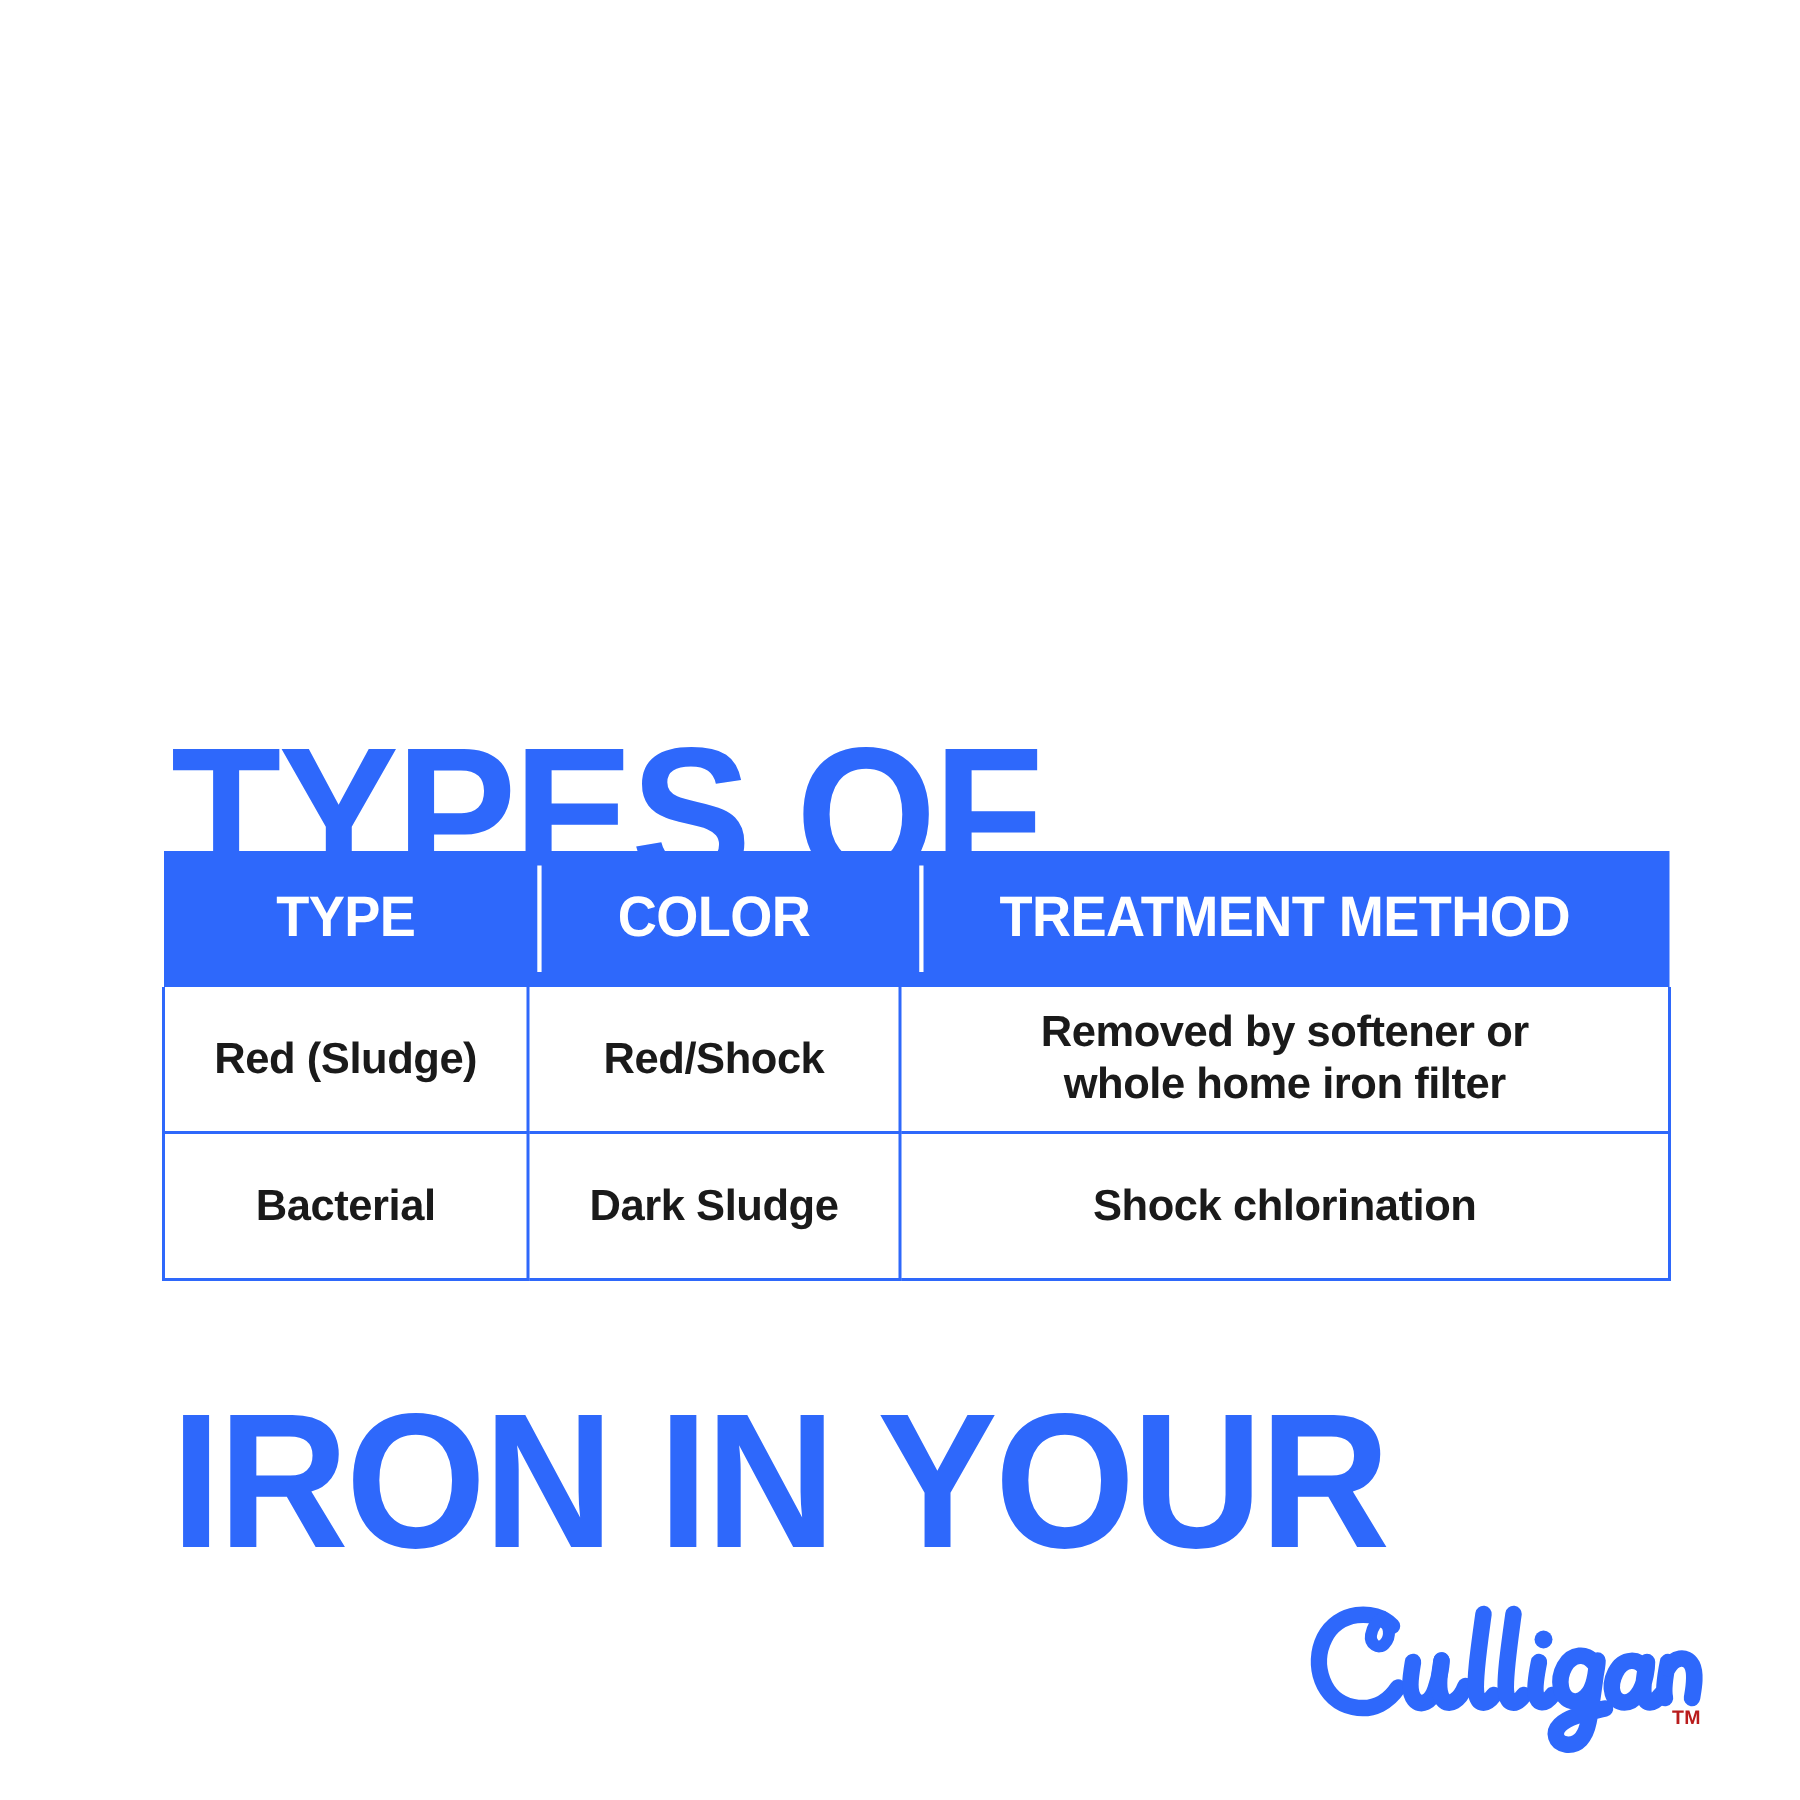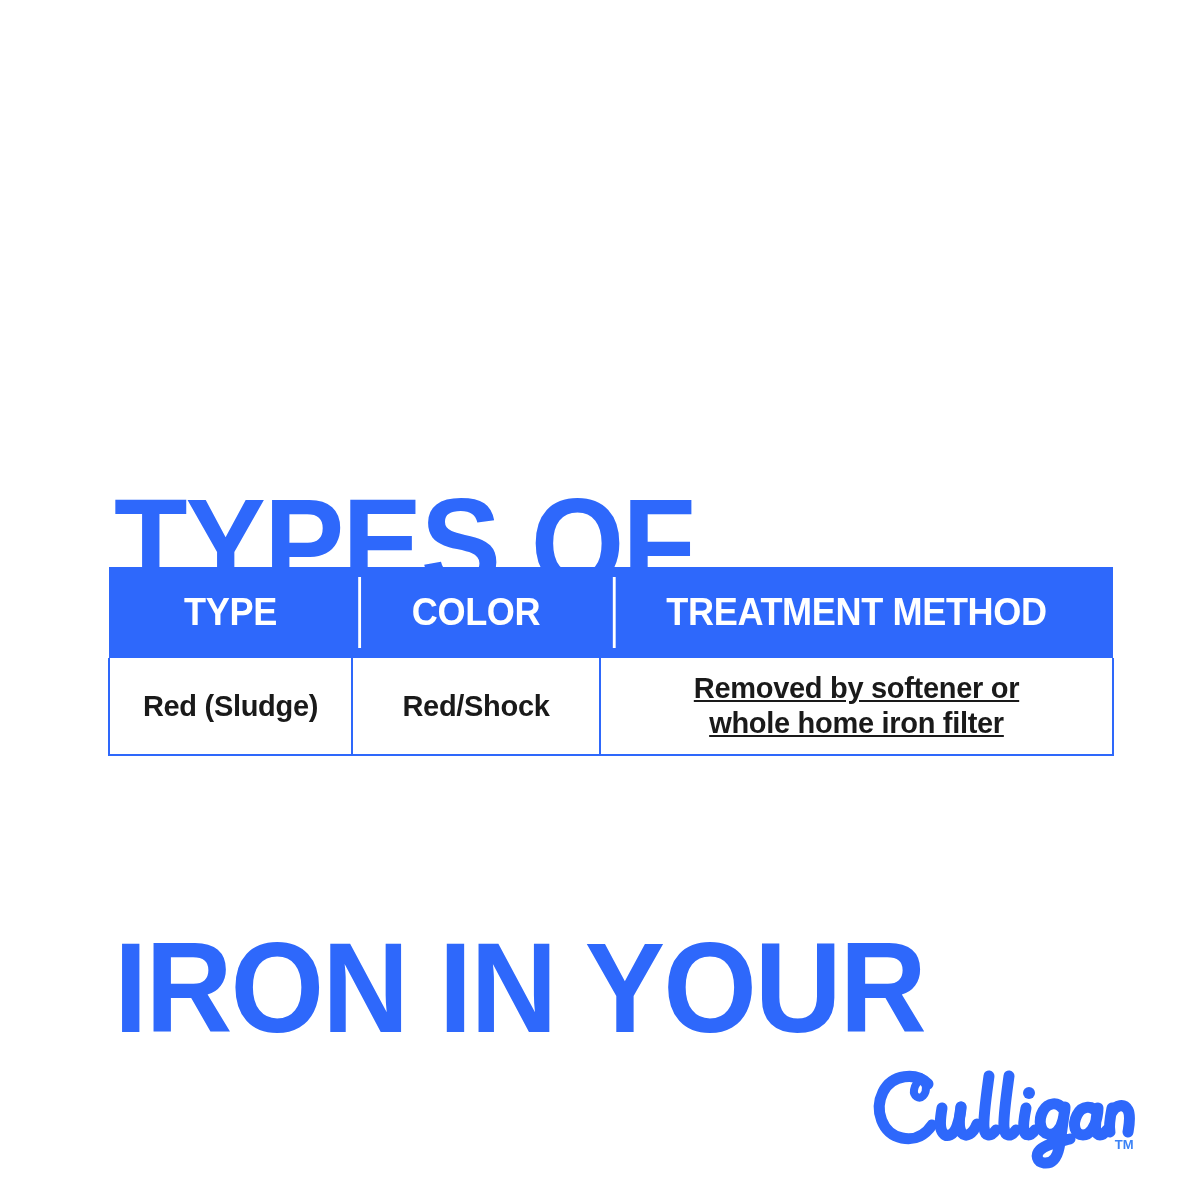--- a/index.html
+++ b/index.html
@@ -93,36 +93,36 @@
     line-height: 34px;
     letter-spacing: -0.3px;
   }
   .table tbody td.treatment {
     font-size: 29px;
     line-height: 35px;
   }
   .table tbody tr:first-child td {
     border-top: none;
   }
-  .cell-line { display: block; text-decoration: underline; }
+  .cell-line { display: block; }
 
   
   .logo {
     position: absolute;
     left: 866px;
     top: 1060px;
     width: 270px;
     height: 110px;
   }
   .logo svg { display: block; }
   .logo-tm {
     position: absolute;
     right: 2px;
     bottom: 18px;
-    color: #3b82f6;
+    color: #b91c1c;
     font-family: "Liberation Sans", sans-serif;
     font-weight: 700;
     font-size: 13px;
     letter-spacing: 0.3px;
   }
 </style>
 </head>
 <body>
 
 <div class="canvas">
@@ -148,20 +148,27 @@
     </thead>
     <tbody>
       <tr>
         <td>Red (Sludge)</td>
         <td>Red/Shock</td>
         <td class="treatment">
           <span class="cell-line">Removed by softener or</span>
           <span class="cell-line">whole home iron filter</span>
         </td>
       </tr>
+      <tr>
+        <td>Bacterial</td>
+        <td>Dark Sludge</td>
+        <td class="treatment">
+          <span class="cell-line">Shock chlorination</span>
+        </td>
+      </tr>
     </tbody>
   </table>
 
   <div class="logo" role="img">
     <svg width="270" height="110" viewBox="0 0 270 110" xmlns="http://www.w3.org/2000/svg">
       <g fill="none" stroke="#2E68FB" stroke-width="11" stroke-linecap="round" stroke-linejoin="round">
 
         <path d="M62 24 C50 12, 26 14, 17 32 C8 50, 16 74, 36 78 C50 81, 60 74, 66 65"></path>
 
         <path d="M56 18 C60 23, 62 31, 57 36 C53 40, 47 36, 48 30 C49 24, 53 20, 56 18" stroke-width="8"></path>

